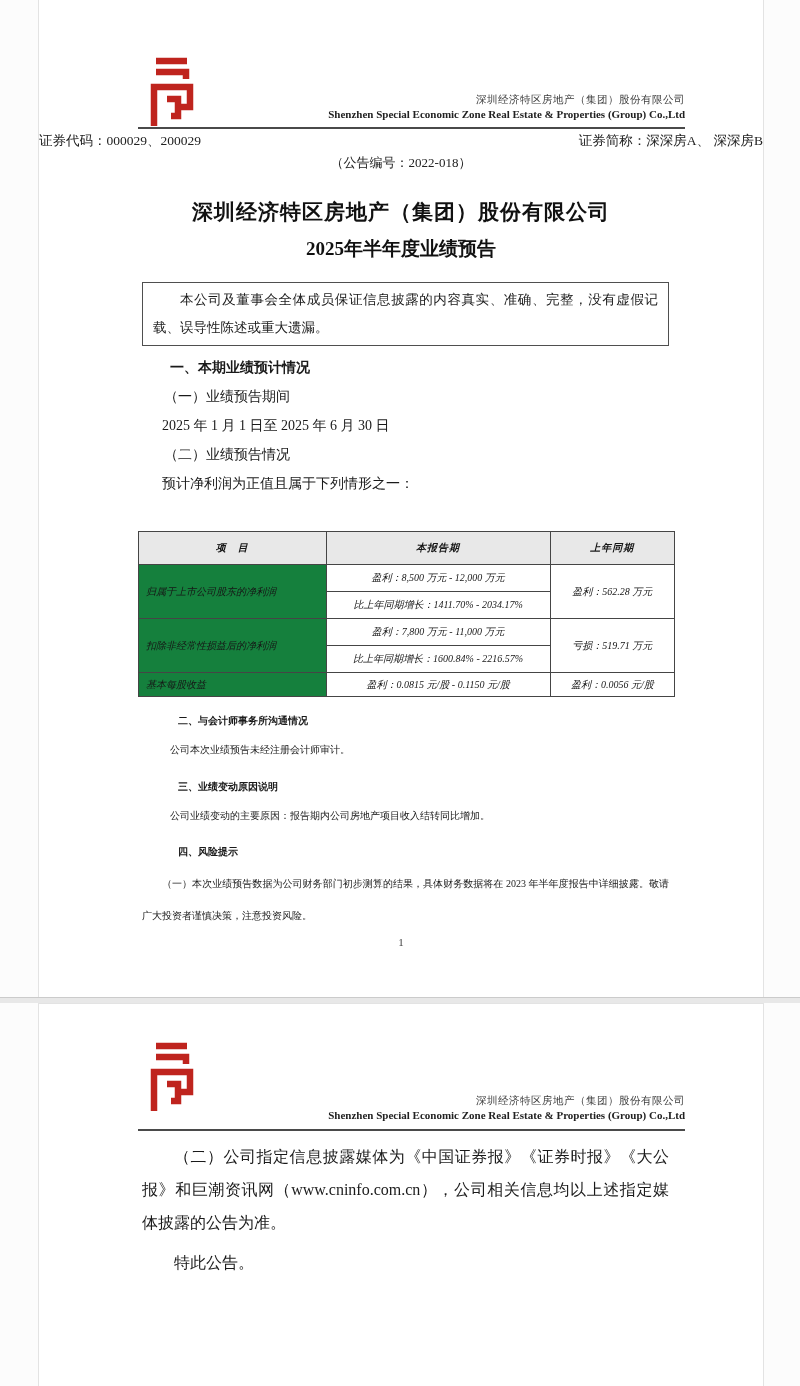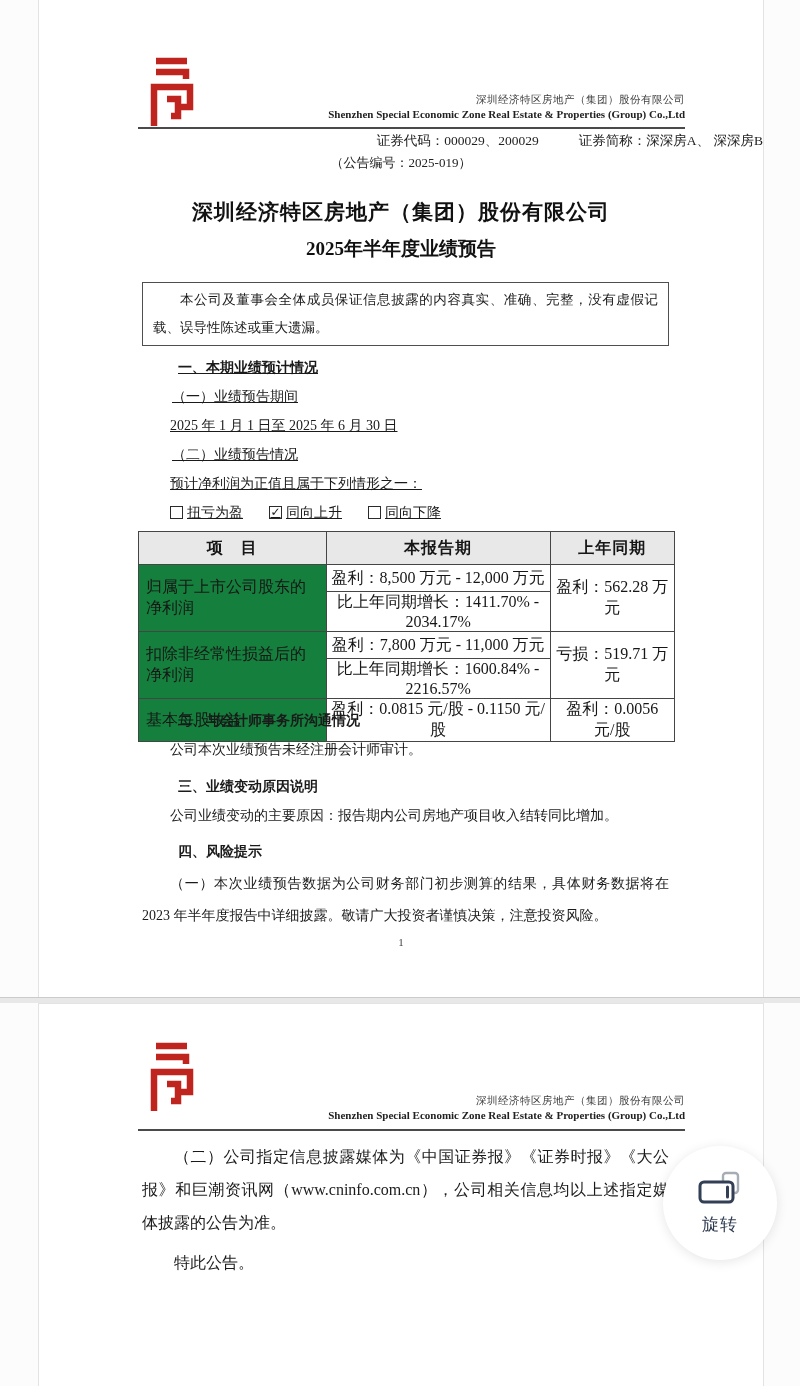--- a/index.html
+++ b/index.html
@@ -22,53 +22,53 @@
   }
   
   .logo { position:absolute; left:102px; width:60px; height:70px; }
   .names { position:absolute; right:78px; text-align:right; }
   .name-cn { font-size:10.5px; color:#3c3c3c; letter-spacing:.5px; line-height:14px; }
   .name-en { font-size:11px; font-weight:600; color:#222; line-height:15px; }
   .head-rule { position:absolute; left:99px; right:78px; border-top:2px solid #4a4a4a; }
   
   .codes-row {
     position:absolute; left:0; width:100%; top:171px;
-    display:flex; justify-content:flex-end; gap:40px; font-size:13.5px; color:#222;font-family:Liberation Serif, serif;
+    display:flex; justify-content:space-between; gap:40px; font-size:13.5px; color:#222;font-family:Liberation Serif, serif;
   }
   .announce-no { position:absolute; left:0; width:100%; top:193px; text-align:center; font-size:13px; color:#222; }
   .title1 { position:absolute; left:0; width:100%; top:237px; text-align:center; font-size:21px; font-weight:bold; letter-spacing:1px; color:#111; }
   .title2 { position:absolute; left:0; width:100%; top:275px; text-align:center; font-size:19px; font-weight:bold; color:#111; }
   .notice-box {
     position:absolute; left:103px; top:321px; width:527px; height:64px;
     border:1.5px solid #4f4f4f; padding:3px 10px 0 10px;
     font-size:13.5px; line-height:28px; text-align:justify; text-indent:2em; color:#1a1a1a;
   }
-  .p1-content { position:absolute; left:103px; top:392px; width:527px; font-size:14px; line-height:29px; color:#1a1a1a;text-decoration:underline; }
+  .p1-content { position:absolute; left:95px; top:392px; width:527px; font-size:14px; line-height:29px; color:#1a1a1a; }
   .ln { height:29px; padding-left:28px; }
   .ln-sub { height:29px; padding-left:30px; }
   .ln-h { height:29px; padding-left:36px; font-weight:bold; }
   .opts { display:flex; gap:26px; align-items:center; height:29px; padding-left:28px; }
   .opt { display:flex; align-items:center; gap:4px; }
   .cb {
     width:13px; height:13px; border:1.4px solid #2a2a2a; display:inline-flex;
     align-items:center; justify-content:center; font-size:12px; line-height:11px;
     font-family:"DejaVu Sans",sans-serif; color:#1a1a1a;
   }
   
   .ftable {
     position:absolute; left:99px; top:570px; width:537px;
-    border-collapse:collapse; font-size:16px; color:#161616;
+    border-collapse:collapse; font-size:10px; color:#161616;font-style:italic;
   }
   .ftable th, .ftable td { border:1px solid #454545; }
   .ftable th { background:#e8e8e8; font-weight:bold; height:33px; text-align:center; letter-spacing:1px; }
   .ftable td { text-align:center; height:27px; padding:0 4px; }
   .ftable td.lbl { background:#15803d; text-align:left; padding-left:7px; }
   .ftable tr.last td { height:24px; }
   .ftable { border:1.5px solid #454545; }
-  .p1-lower { position:absolute; left:103px; top:745px; width:527px; font-size:14px; line-height:29px; color:#1a1a1a; }
+  .p1-lower { position:absolute; left:103px; top:745px; width:527px; font-size:10px; line-height:29px; color:#1a1a1a; }
   .just { text-align:justify; text-indent:2em; line-height:32px; margin-top:2px; }
   .mt8 { margin-top:8px; }
   .mt7 { margin-top:7px; }
   .pageno { position:absolute; left:0; width:100%; top:975px; text-align:center; font-size:11px; color:#444; }
   
   .p2-content { position:absolute; left:103px; top:134px; width:527px; font-size:16px; line-height:33px; color:#1a1a1a; }
   .closing { text-indent:2em; margin-top:7px; }
   
   .rotate-btn {
     position:absolute; left:663px; top:1146px; width:114px; height:114px;
@@ -101,47 +101,33 @@
     <div class="names" style="top:132px;">
       <div class="name-cn">深圳经济特区房地产（集团）股份有限公司</div>
       <div class="name-en">Shenzhen Special Economic Zone Real Estate &amp; Properties (Group) Co.,Ltd</div>
     </div>
     <div class="head-rule" style="top:166px;"></div>
 
     <div class="codes-row">
       <span>证券代码：000029、200029</span>
       <span>证券简称：深深房A、 深深房B</span>
     </div>
-    <div class="announce-no">（公告编号：2025-019）</div>
+    <div class="announce-no">（公告编号：2022-018）</div>
 
     <div class="title1">深圳经济特区房地产（集团）股份有限公司</div>
     <div class="title2">2025年半年度业绩预告</div>
 
     <div class="notice-box">本公司及董事会全体成员保证信息披露的内容真实、准确、完整，没有虚假记载、误导性陈述或重大遗漏。</div>
 
     <div class="p1-content">
       <div class="ln-h">一、本期业绩预计情况</div>
       <div class="ln-sub">（一）业绩预告期间</div>
       <div class="ln">2025 年 1 月 1 日至 2025 年 6 月 30 日</div>
       <div class="ln-sub">（二）业绩预告情况</div>
       <div class="ln">预计净利润为正值且属于下列情形之一：</div>
-      <div class="opts">
-        <span class="opt">
-          <span class="cb"></span>
-          <span>扭亏为盈</span>
-        </span>
-        <span class="opt">
-          <span class="cb">✓</span>
-          <span>同向上升</span>
-        </span>
-        <span class="opt">
-          <span class="cb"></span>
-          <span>同向下降</span>
-        </span>
-      </div>
     </div>
 
     <table class="ftable">
       <colgroup>
           <col style="width:35%">
           <col style="width:41.8%">
           <col style="width:23.2%">
         </colgroup>
       <tbody>
           <tr>
@@ -203,22 +189,14 @@
       <div class="name-en">Shenzhen Special Economic Zone Real Estate &amp; Properties (Group) Co.,Ltd</div>
     </div>
     <div class="head-rule" style="top:125px;"></div>
 
     <div class="p2-content">
       <p class="just" style="line-height:33px;">（二）公司指定信息披露媒体为《中国证券报》《证券时报》《大公报》和巨潮资讯网（www.cninfo.com.cn），公司相关信息均以上述指定媒体披露的公告为准。</p>
       <div class="closing">特此公告。</div>
     </div>
   </div>
 
-  <div class="rotate-btn">
-    <svg width="46" height="38" viewBox="0 0 46 38">
-      <rect x="26" y="2" width="15" height="20" rx="3" fill="#ffffff" stroke="#a7adb5" stroke-width="2.4"></rect>
-      <rect x="3" y="11" width="33" height="20" rx="4" fill="#ffffff" stroke="#333f54" stroke-width="3"></rect>
-      <line x1="30.5" y1="16" x2="30.5" y2="26" stroke="#333f54" stroke-width="3" stroke-linecap="round"></line>
-    </svg>
-    <div class="rotate-label">旋转</div>
-  </div>
 
 </div>
 
 </body></html>

